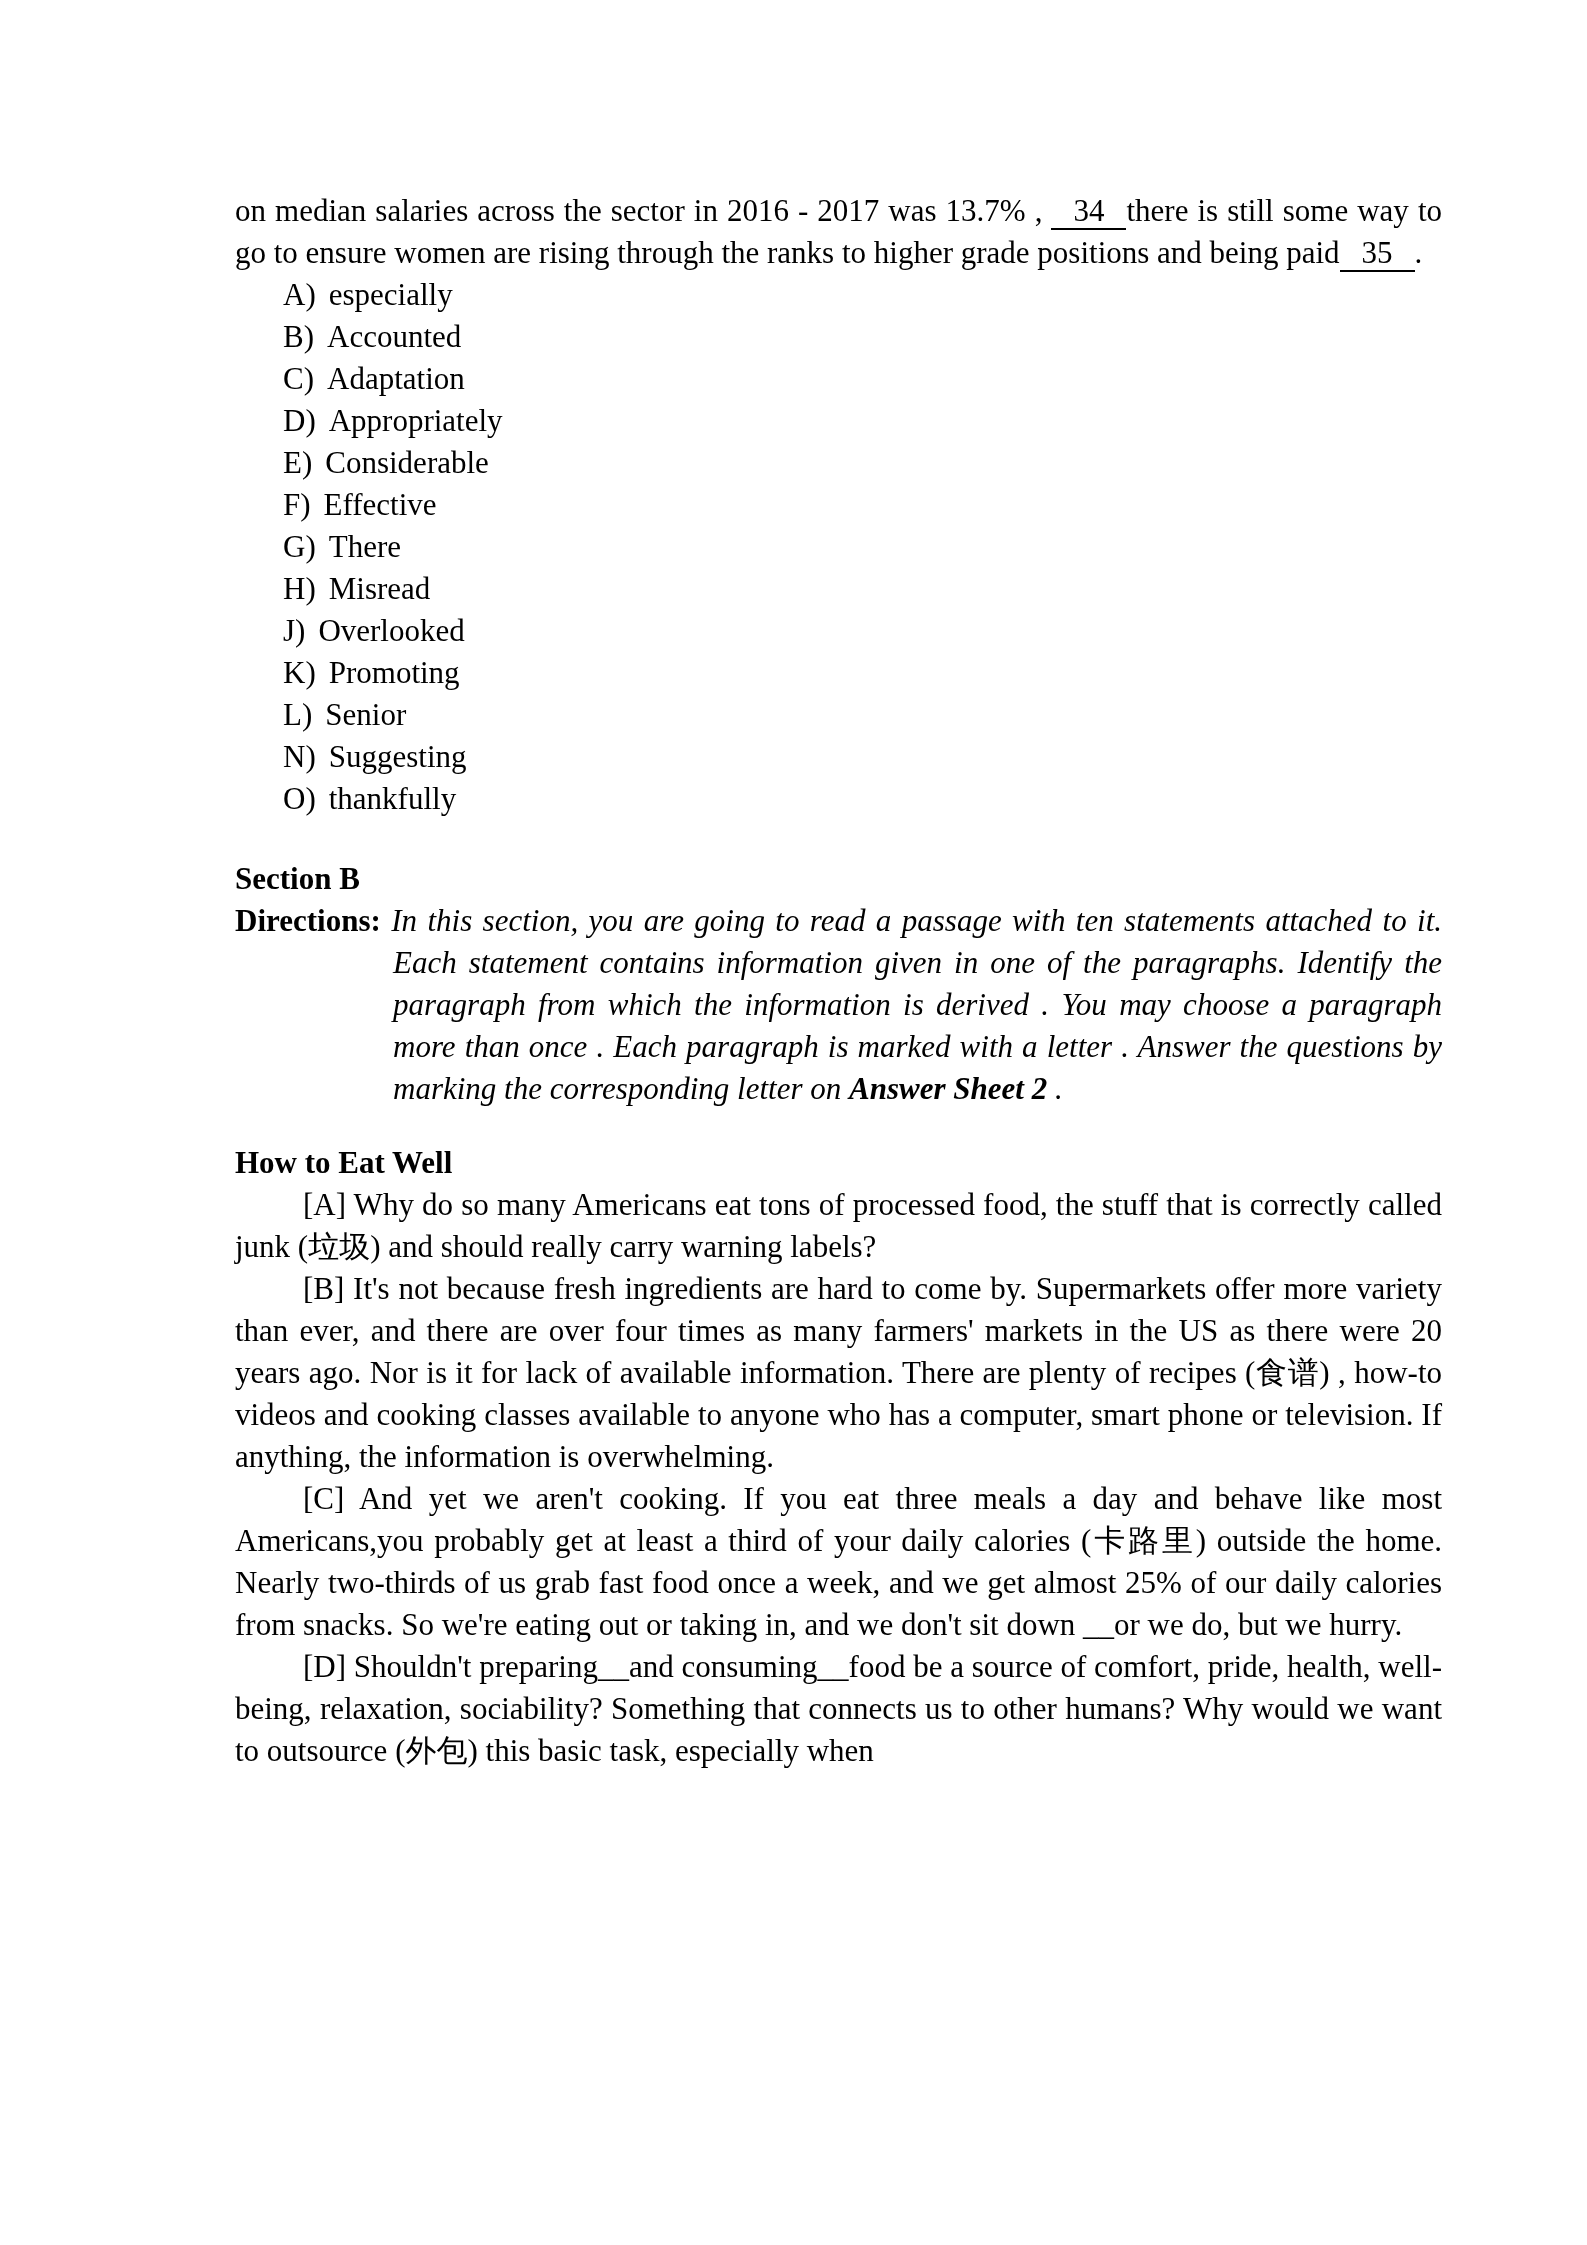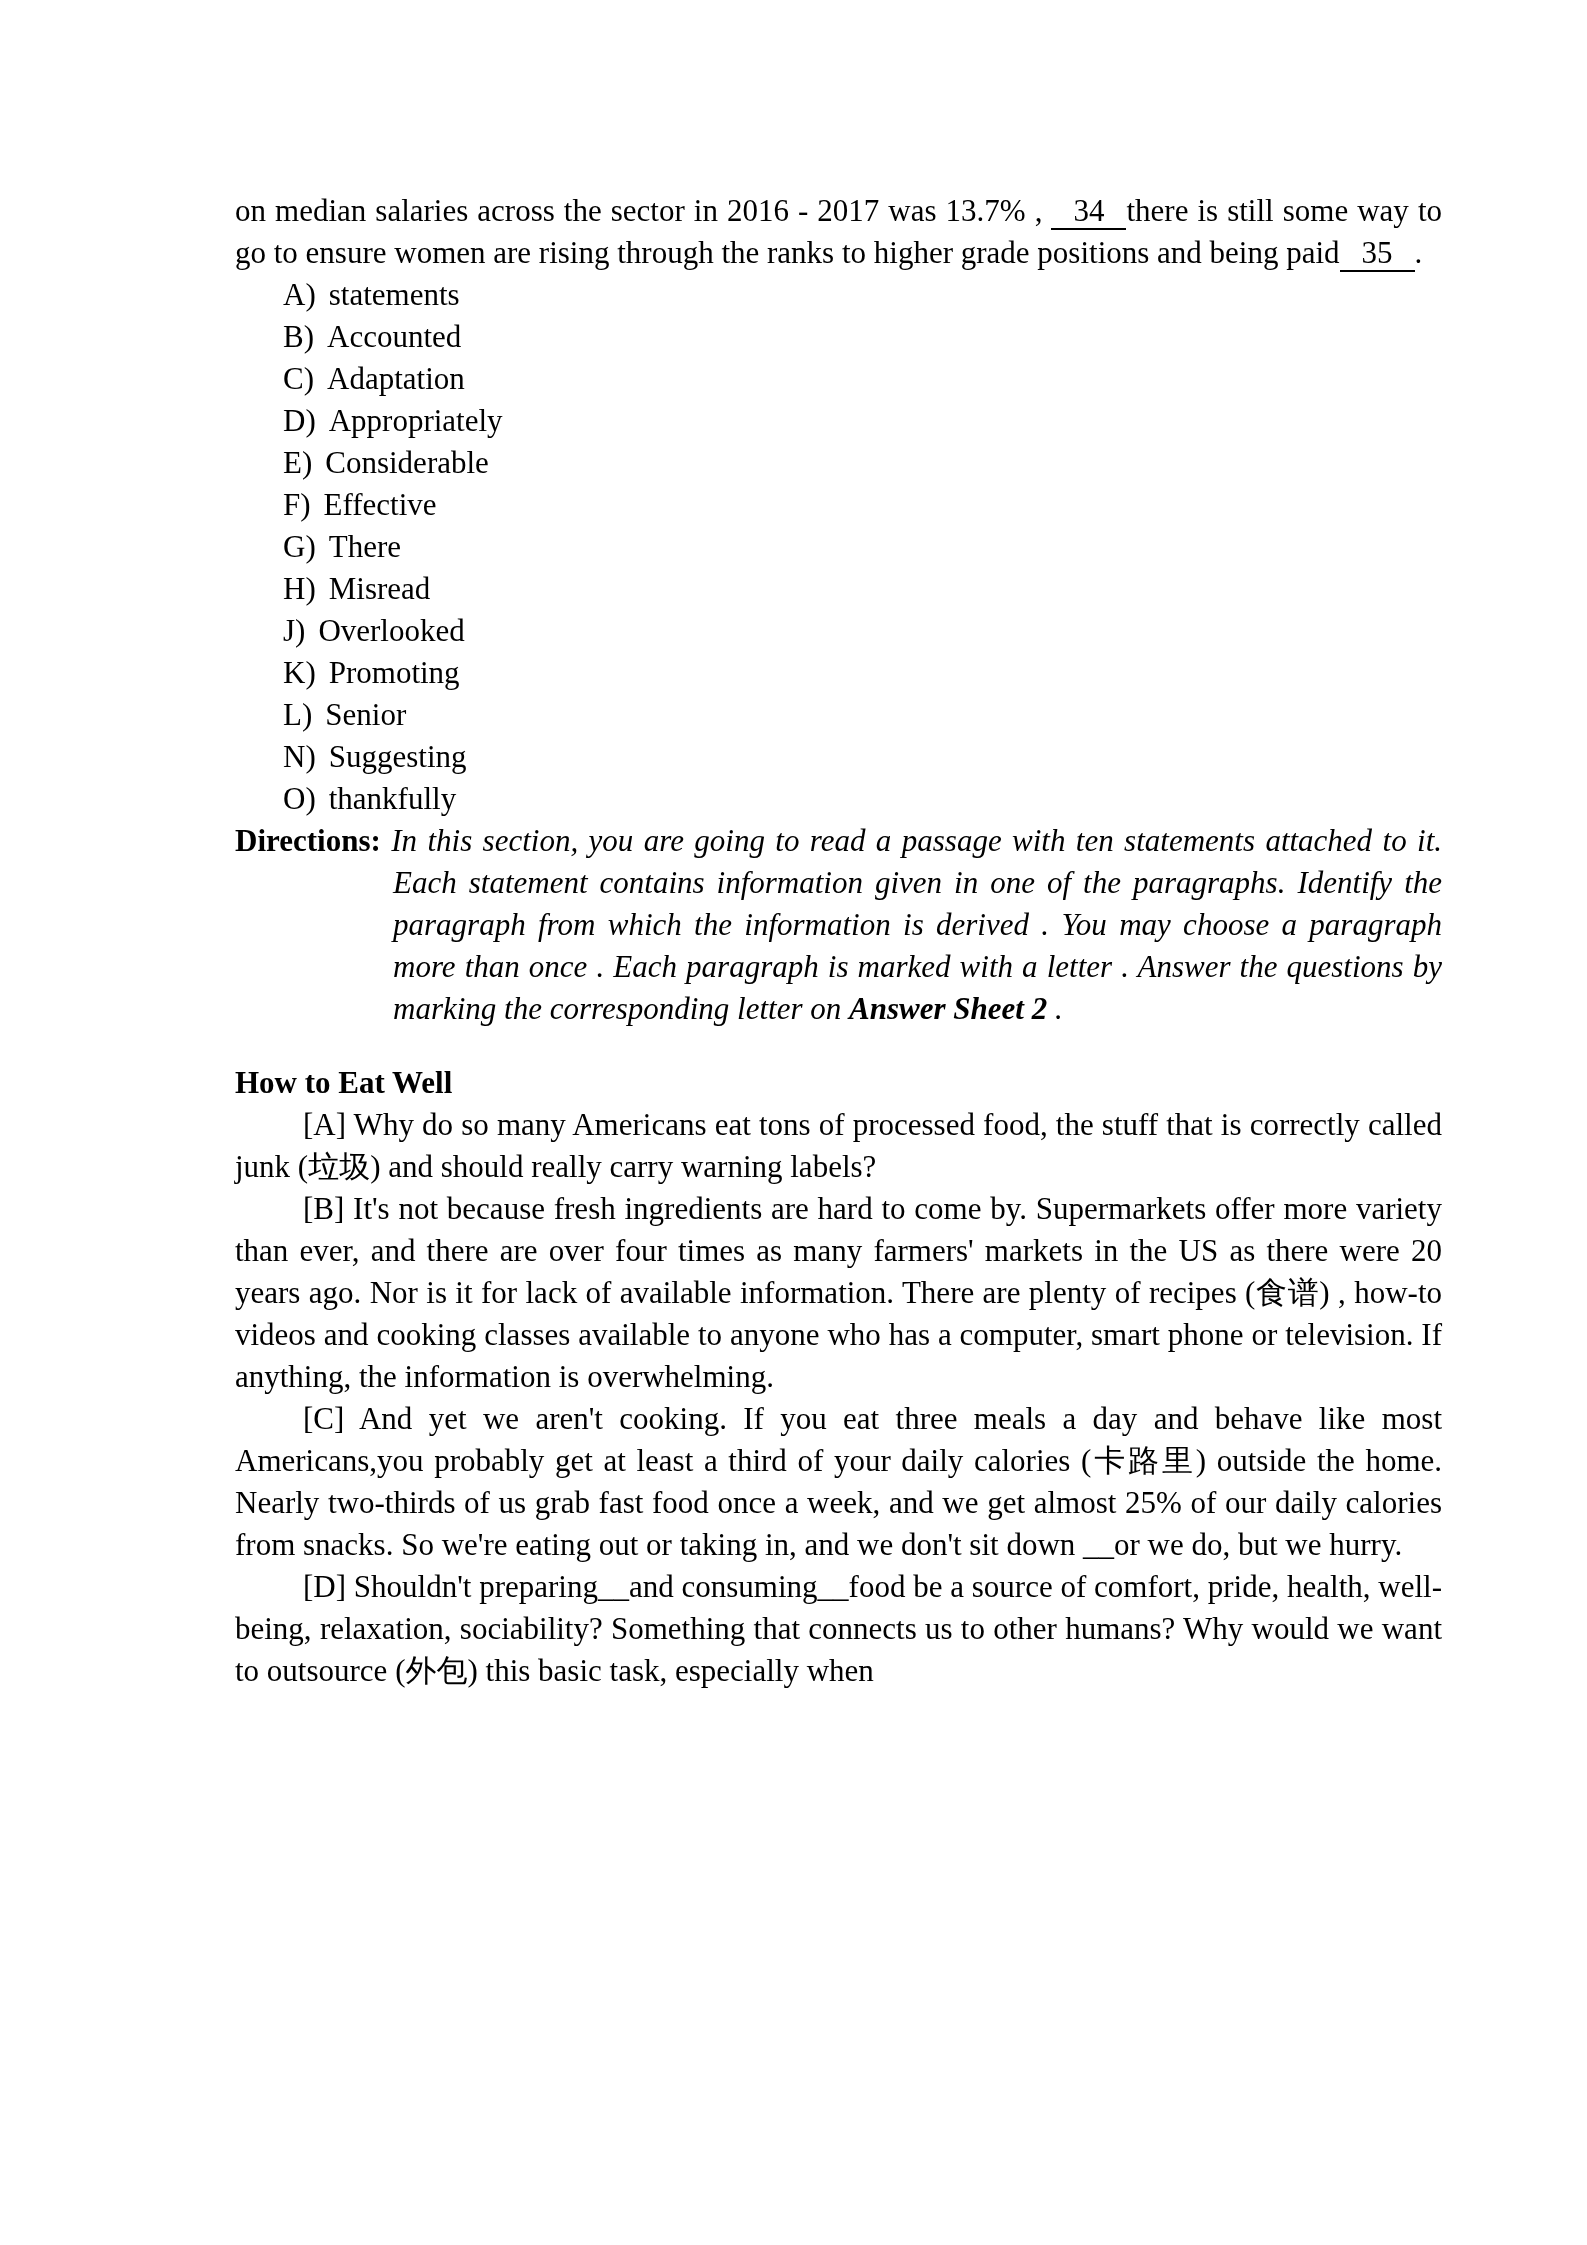--- a/index.html
+++ b/index.html
@@ -72,35 +72,36 @@
   }
 </style>
 </head>
 <body>
 
 <div class="page">
 
   <p class="para"><span>on median salaries across the sector in 2016 - 2017 was 13.7% , </span><span class="blank"><span>34</span></span><span>there is still some way to go to ensure women are rising through the ranks to higher grade positions and being paid</span><span class="blank"><span>35</span></span><span>.</span></p>
 
   <ul class="options">
-    <li><span class="opt-letter">A)</span><span>statements</span></li>
+    <li><span class="opt-letter">A)</span><span>especially</span></li>
     <li><span class="opt-letter">B)</span><span>Accounted</span></li>
     <li><span class="opt-letter">C)</span><span>Adaptation</span></li>
     <li><span class="opt-letter">D)</span><span>Appropriately</span></li>
     <li><span class="opt-letter">E)</span><span>Considerable</span></li>
     <li><span class="opt-letter">F)</span><span>Effective</span></li>
     <li><span class="opt-letter">G)</span><span>There</span></li>
     <li><span class="opt-letter">H)</span><span>Misread</span></li>
     <li><span class="opt-letter">J)</span><span>Overlooked</span></li>
     <li><span class="opt-letter">K)</span><span>Promoting</span></li>
     <li><span class="opt-letter">L)</span><span>Senior</span></li>
     <li><span class="opt-letter">N)</span><span>Suggesting</span></li>
     <li><span class="opt-letter">O)</span><span>thankfully</span></li>
   </ul>
 
+  <p class="section-heading">Section B</p>
 
   <p class="directions"><span class="dir-label">Directions:</span>
     <span class="dir-body">In this section, you are going to read a passage with ten statements attached to it. Each statement contains information given in one of the paragraphs. Identify the paragraph from which the information is derived . You may choose a paragraph more than once . Each paragraph is marked with a letter . Answer the questions by marking the corresponding letter on </span><span class="dir-emphasis">Answer Sheet 2</span><span class="dir-tail"> .</span></p>
 
   <p class="passage-title">How to Eat Well</p>
 
   <p class="para indent">[A] Why do so many Americans eat tons of processed food, the stuff that is correctly called junk (垃圾) and should really carry warning labels?</p>
   <p class="para indent">[B] It's not because fresh ingredients are hard to come by. Supermarkets offer more variety than ever, and there are over four times as many farmers' markets in the US as there were 20 years ago. Nor is it for lack of available information. There are plenty of recipes (食谱) , how-to videos and cooking classes available to anyone who has a computer, smart phone or television. If anything, the information is overwhelming.</p>
   <p class="para indent">[C] And yet we aren't cooking. If you eat three meals a day and behave like most Americans,you probably get at least a third of your daily calories (卡路里) outside the home. Nearly two-thirds of us grab fast food once a week, and we get almost 25% of our daily calories from snacks. So we're eating out or taking in, and we don't sit down __or we do, but we hurry.</p>
   <p class="para indent">[D] Shouldn't preparing__and consuming__food be a source of comfort, pride, health, well-being, relaxation, sociability? Something that connects us to other humans? Why would we want to outsource (外包) this basic task, especially when</p>

